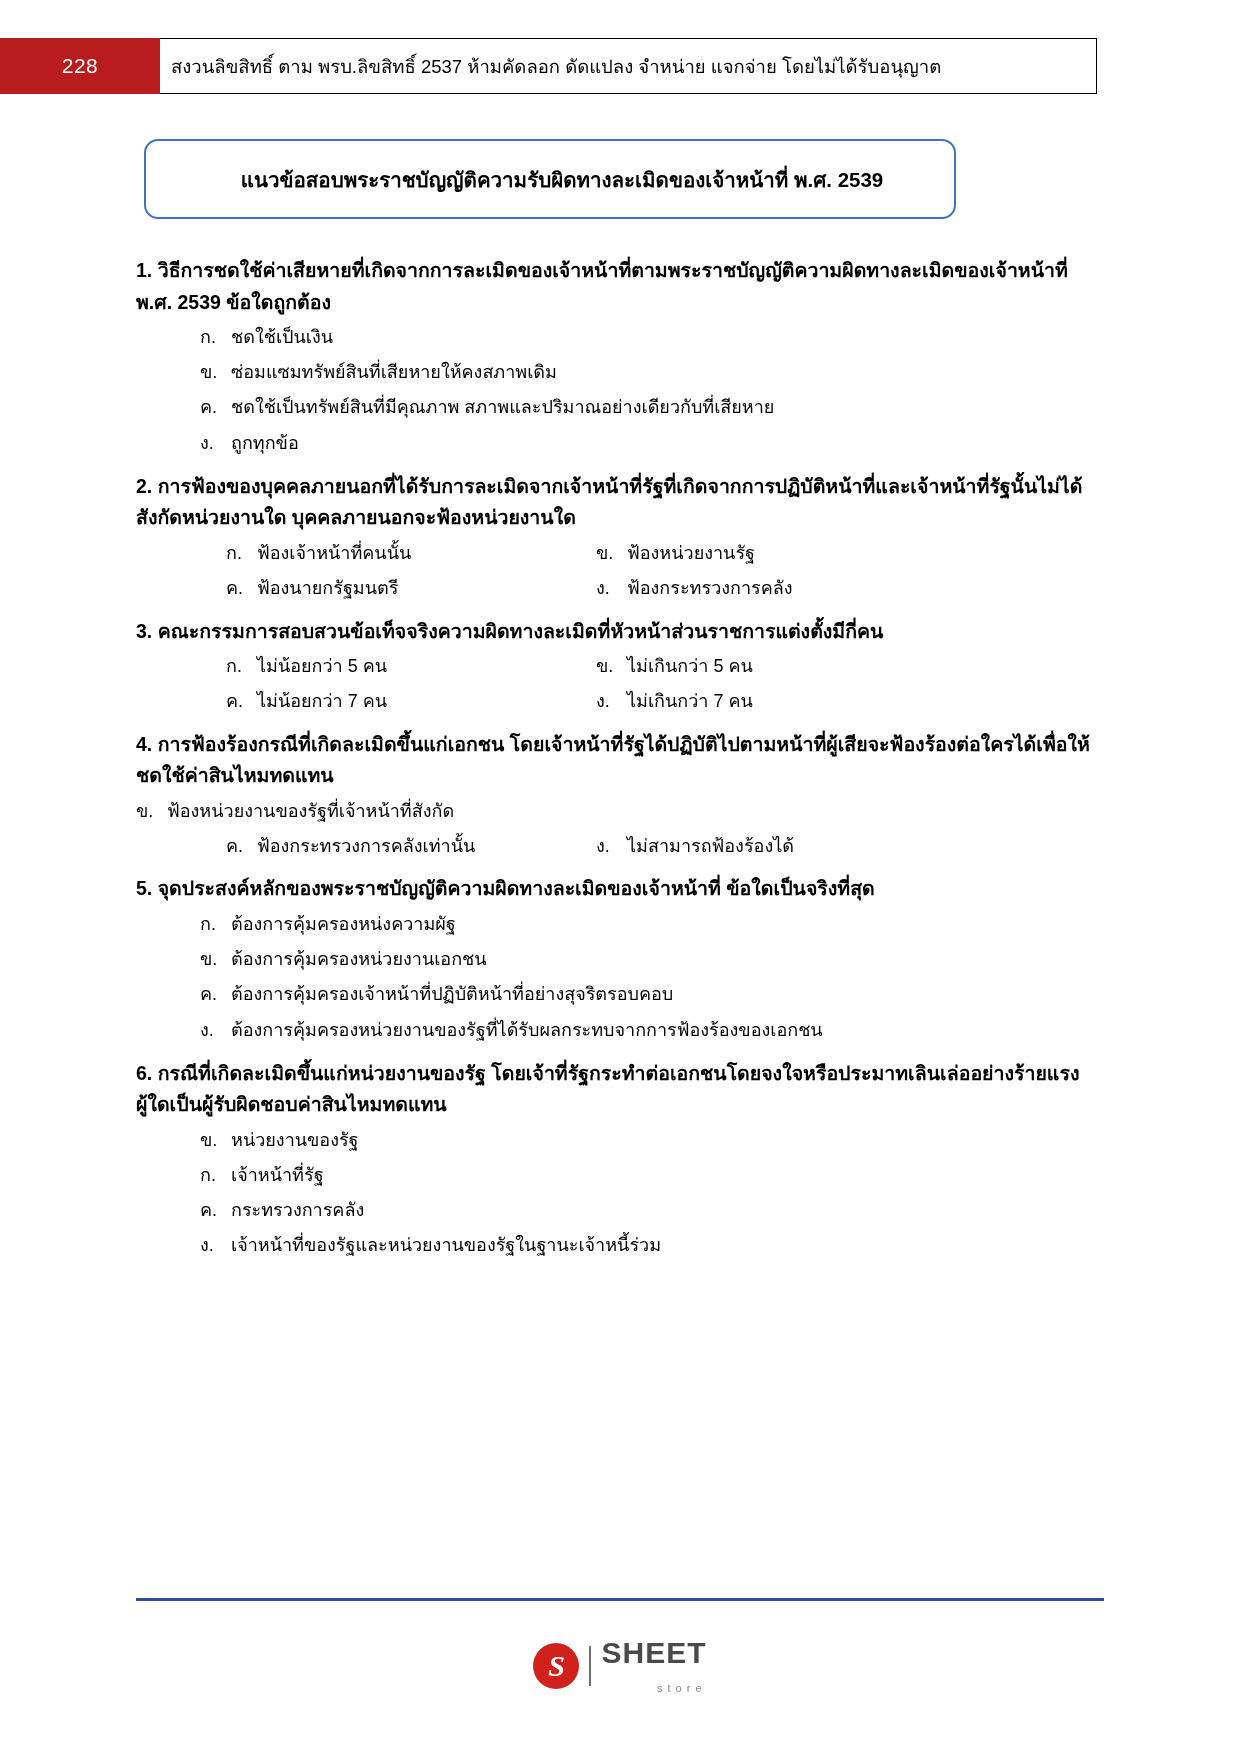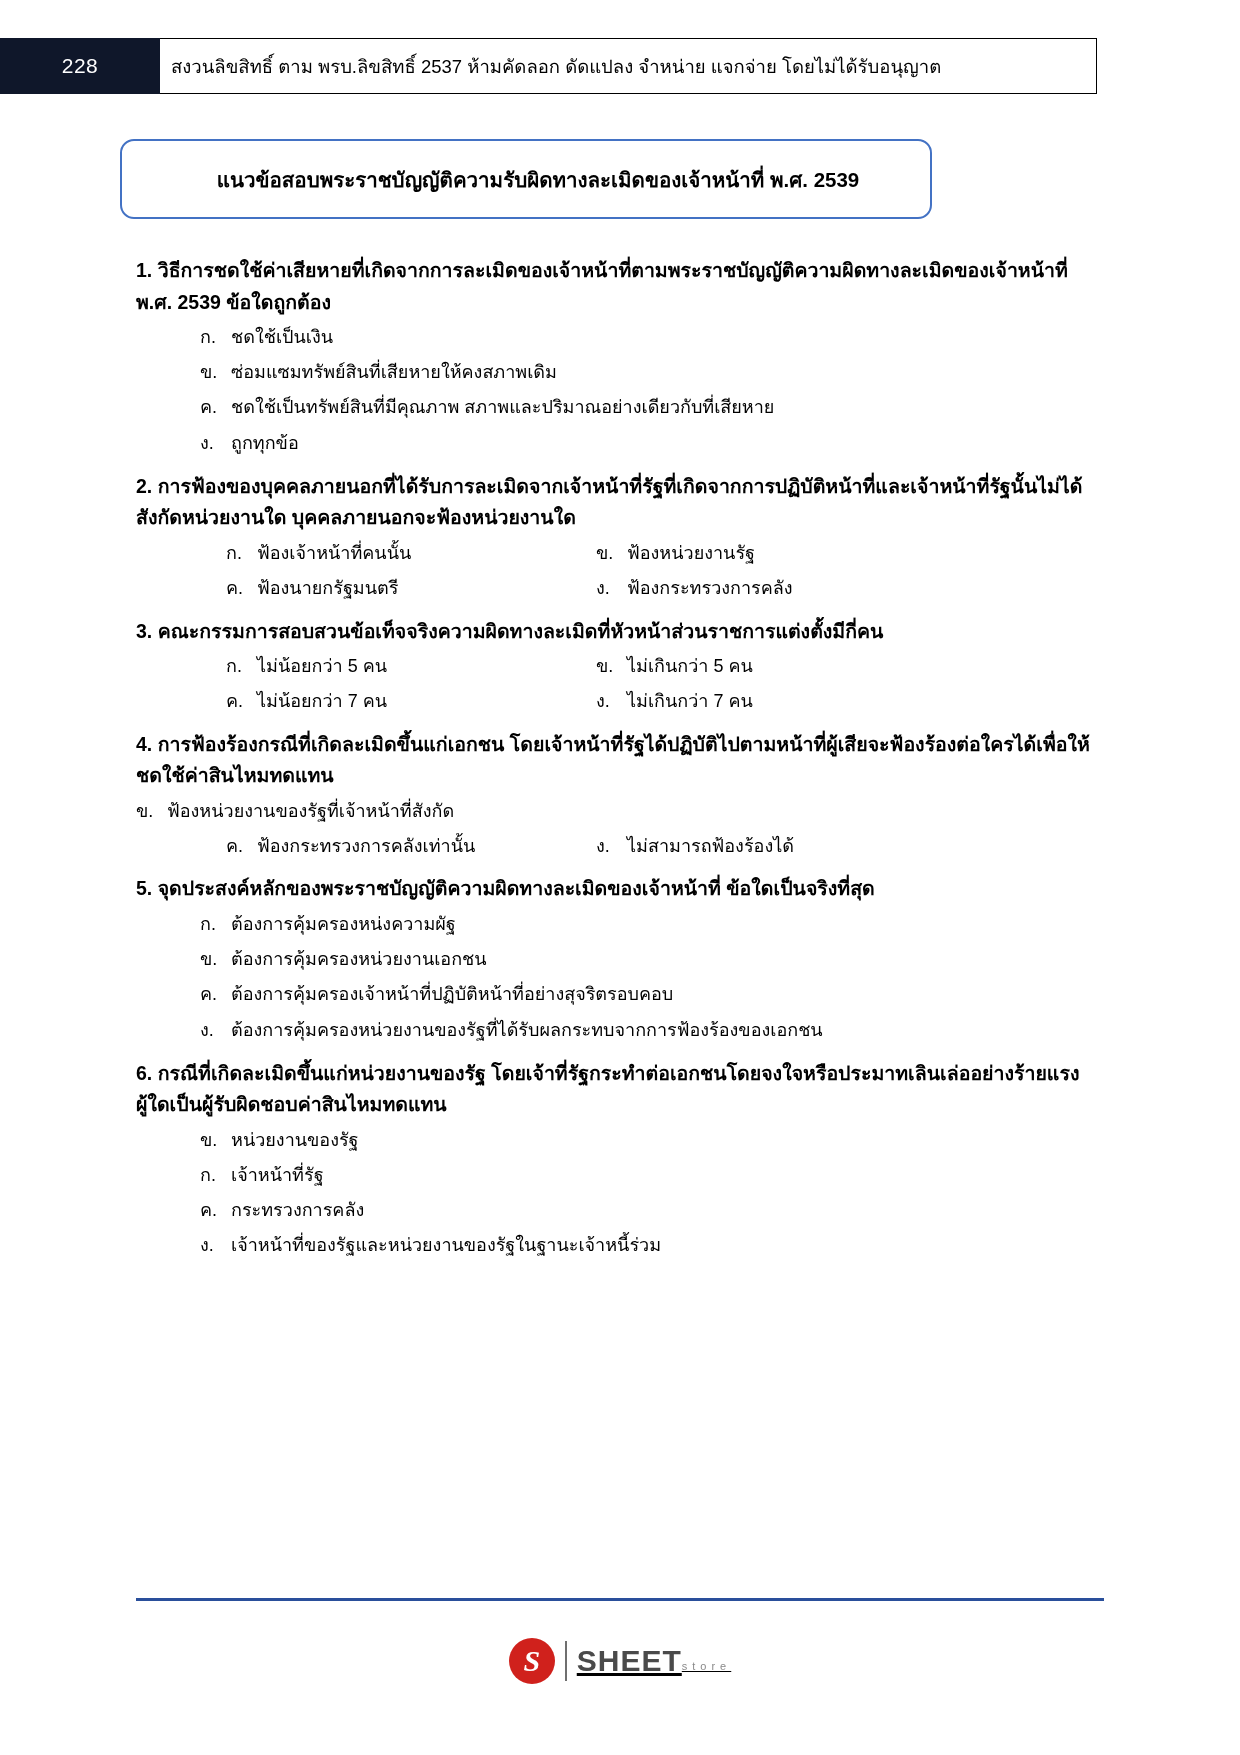--- a/index.html
+++ b/index.html
@@ -21,21 +21,21 @@
     position: absolute;
     top: 38px;
     left: 0;
     width: 1240px;
     height: 56px;
     display: flex;
     align-items: stretch;
   }
   .header-pagebox {
     width: 160px;
-    background: #0f172a;
+    background: #b91c1c;
     color: #ffffff;
     display: flex;
     align-items: center;
     justify-content: center;
     font-size: 21px;
     letter-spacing: 0.5px;
   }
   .header-textbox {
     flex: 1;
     margin-right: 143px;
@@ -45,21 +45,21 @@
     align-items: center;
     padding-left: 11px;
     font-size: 18.5px;
     box-sizing: border-box;
   }
 
   
   .title-box {
     position: absolute;
     top: 139px;
-    left: 120px;
+    left: 144px;
     width: 812px;
     height: 80px;
     border: 2px solid #4372c4;
     border-radius: 14px;
     display: flex;
     align-items: center;
     justify-content: center;
     box-sizing: border-box;
     padding-left: 24px;
   }
@@ -151,24 +151,23 @@
     font-style: italic;
     font-family: "Liberation Serif", serif;
   }
   .logo-divider {
     width: 2px;
     height: 40px;
     background: #6f6f6f;
   }
   .logo-words {
     display: flex;
-    flex-direction: row;
+    flex-direction: column;
     justify-content: flex-end;
     line-height: 1;
-    text-decoration: underline;
   }
   .logo-main {
     font-size: 30px;
     font-weight: bold;
     letter-spacing: 1px;
     color: #4a4a4a;
   }
   .logo-sub {
     font-size: 11px;
     letter-spacing: 5px;

